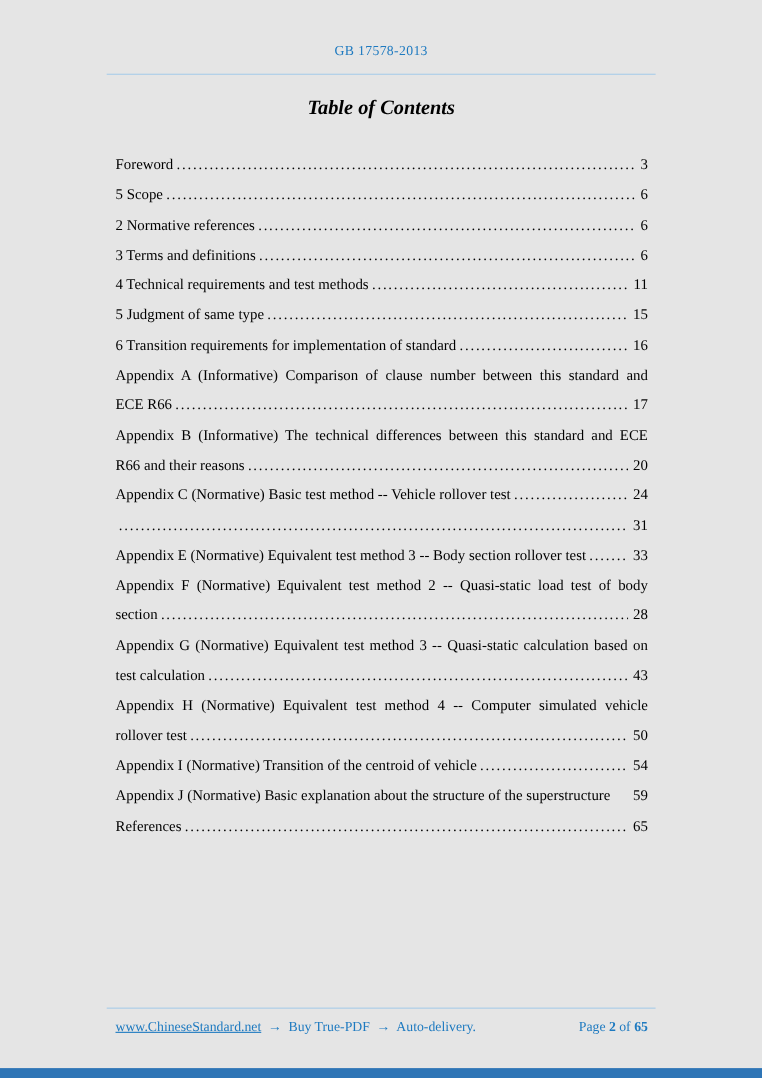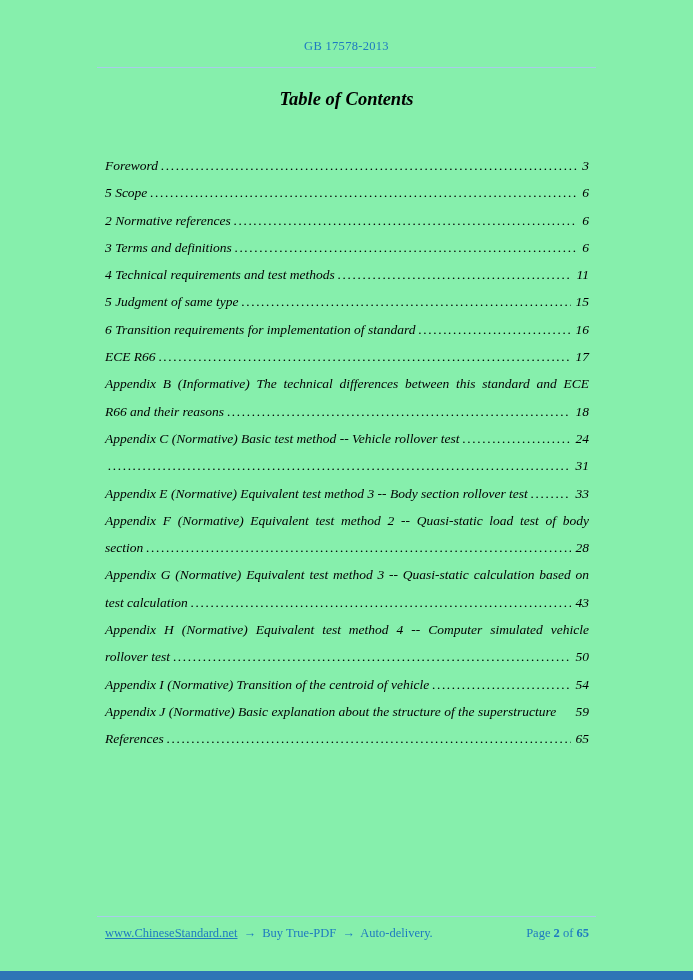--- a/index.html
+++ b/index.html
@@ -2,21 +2,21 @@
 <html style="--accent: #1E7AC0; --rule: #A9CCE9; --bar: #2E75B6; --text: #000000;"><head>
 <meta charset="utf-8">
 <style>
   html, body { margin: 0; padding: 0; }
   body {
     width: 693px; height: 980px;
     background: #ffffff;
     font-family: "Liberation Serif", "DejaVu Serif", serif;
     color: #000000;
   }
-  .page { position: relative; width: 693px; height: 980px; overflow: hidden; background: #86efac; }
+  .page { position: relative; width: 693px; height: 980px; overflow: hidden; background: #e5e5e5; }
 
   .doc-header {
     padding-top: 39px;
     text-align: center;
     font-size: 12.5px;
     line-height: 14px;
     color: var(--accent, #1E7AC0);
     letter-spacing: 0.3px;
   }
   .rule { border: 0; border-top: 1px solid var(--rule, #A9CCE9); margin: 0 97px; }
@@ -25,24 +25,23 @@
   .doc-title {
     margin: 21px 0 0 0;
     text-align: center;
     font-size: 18.5px;
     font-weight: bold;
     color: #000;
     font-style: italic;
   }
 
   .toc {
-    margin: 42px 104px 0 105px;
+    margin: 26px 104px 0 105px;
     font-size: 13.5px;
     line-height: 27.3px;
-    font-style: italic;
   }
   .toc-line-full { text-align: justify; text-align-last: justify; }
   .toc-line-last { display: flex; }
   .toc-text { flex: 0 0 auto; white-space: nowrap; }
   .toc-dots { flex: 1 1 auto; min-width: 0; overflow: hidden; white-space: nowrap; margin: 0 2px 0 3px; }
   .toc-dots::after {
     content: "........................................................................................................................................................................................................";
     letter-spacing: 1.6px;
   }
   .toc-dots.no-dots::after { content: ""; }
@@ -123,32 +122,33 @@
         </div>
       </div>
       <div class="toc-entry">
         <div class="toc-line-last">
           <span class="toc-text">6 Transition requirements for implementation of standard</span>
           <span class="toc-dots"></span>
           <span class="toc-page">16</span>
         </div>
       </div>
       <div class="toc-entry">
+        <div class="toc-line-full">Appendix A (Informative) Comparison of clause number between this standard and</div>
         <div class="toc-line-last">
           <span class="toc-text">ECE R66</span>
           <span class="toc-dots"></span>
           <span class="toc-page">17</span>
         </div>
       </div>
       <div class="toc-entry">
         <div class="toc-line-full">Appendix B (Informative) The technical differences between this standard and ECE</div>
         <div class="toc-line-last">
           <span class="toc-text">R66 and their reasons</span>
           <span class="toc-dots"></span>
-          <span class="toc-page">18</span>
+          <span class="toc-page">20</span>
         </div>
       </div>
       <div class="toc-entry">
         <div class="toc-line-last">
           <span class="toc-text">Appendix C (Normative) Basic test method -- Vehicle rollover test</span>
           <span class="toc-dots"></span>
           <span class="toc-page">24</span>
         </div>
       </div>
       <div class="toc-entry">

